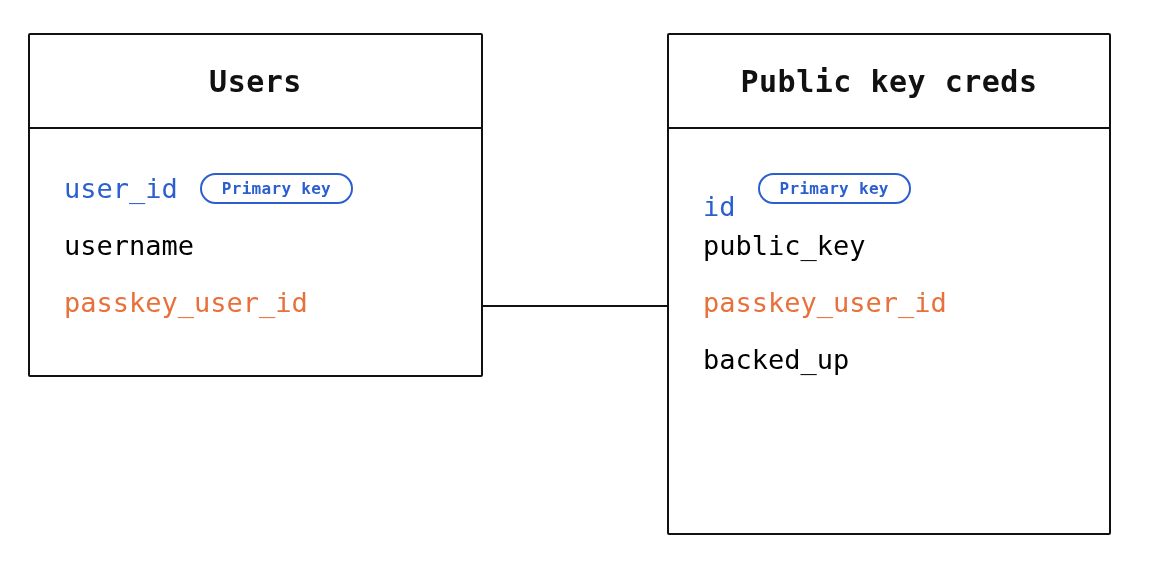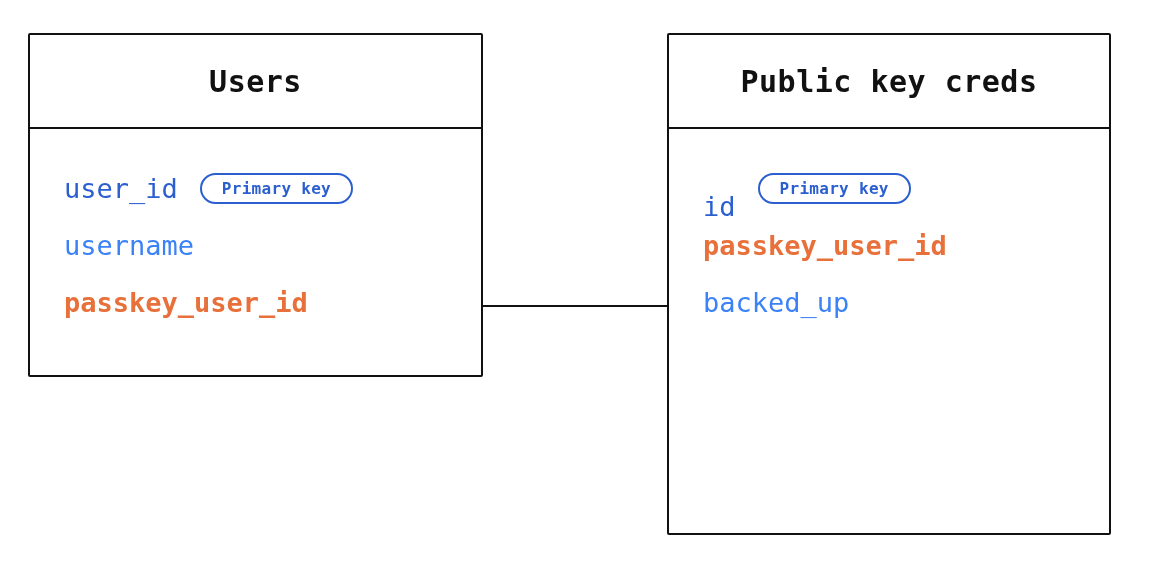--- a/index.html
+++ b/index.html
@@ -60,26 +60,26 @@
     display: flex;
     align-items: center;
     padding-left: 34px;
     box-sizing: border-box;
   }
 
   .field-name {
     font-family: "DejaVu Sans Mono", "Liberation Mono", monospace;
     font-size: 27px;
     font-weight: 400;
-    color: #3b82f6;
+    color: #000000;
     white-space: nowrap;
     line-height: 1;
   }
   .field-name.key   { color: #2B5FD0; }
-  .field-name.fkey  { color: #E8703A; font-weight: bold; }
+  .field-name.fkey  { color: #E8703A; }
 
   .badge {
     margin-left: 22px;
     display: inline-flex;
     align-items: center;
     justify-content: center;
     height: 31px;
     padding: 0 20px;
     box-sizing: border-box;
     border: 2px solid #a21caf;
@@ -132,20 +132,23 @@
         <div class="entity-title">Public key creds</div>
       </div>
       <div class="entity-fields">
         <div class="field-row">
           <span class="field-name key" style="color: rgb(43, 95, 208); margin-top: 36px;">id</span>
           <span class="badge" style="border-color: rgb(43, 95, 208);">
             <span class="badge-label" style="color: rgb(43, 95, 208);">Primary key</span>
           </span>
         </div>
         <div class="field-row">
+          <span class="field-name">public_key</span>
+        </div>
+        <div class="field-row">
           <span class="field-name fkey" style="color: rgb(232, 112, 58);">passkey_user_id</span>
         </div>
         <div class="field-row">
           <span class="field-name">backed_up</span>
         </div>
       </div>
     </div>
   </div>
 
 </body></html>

